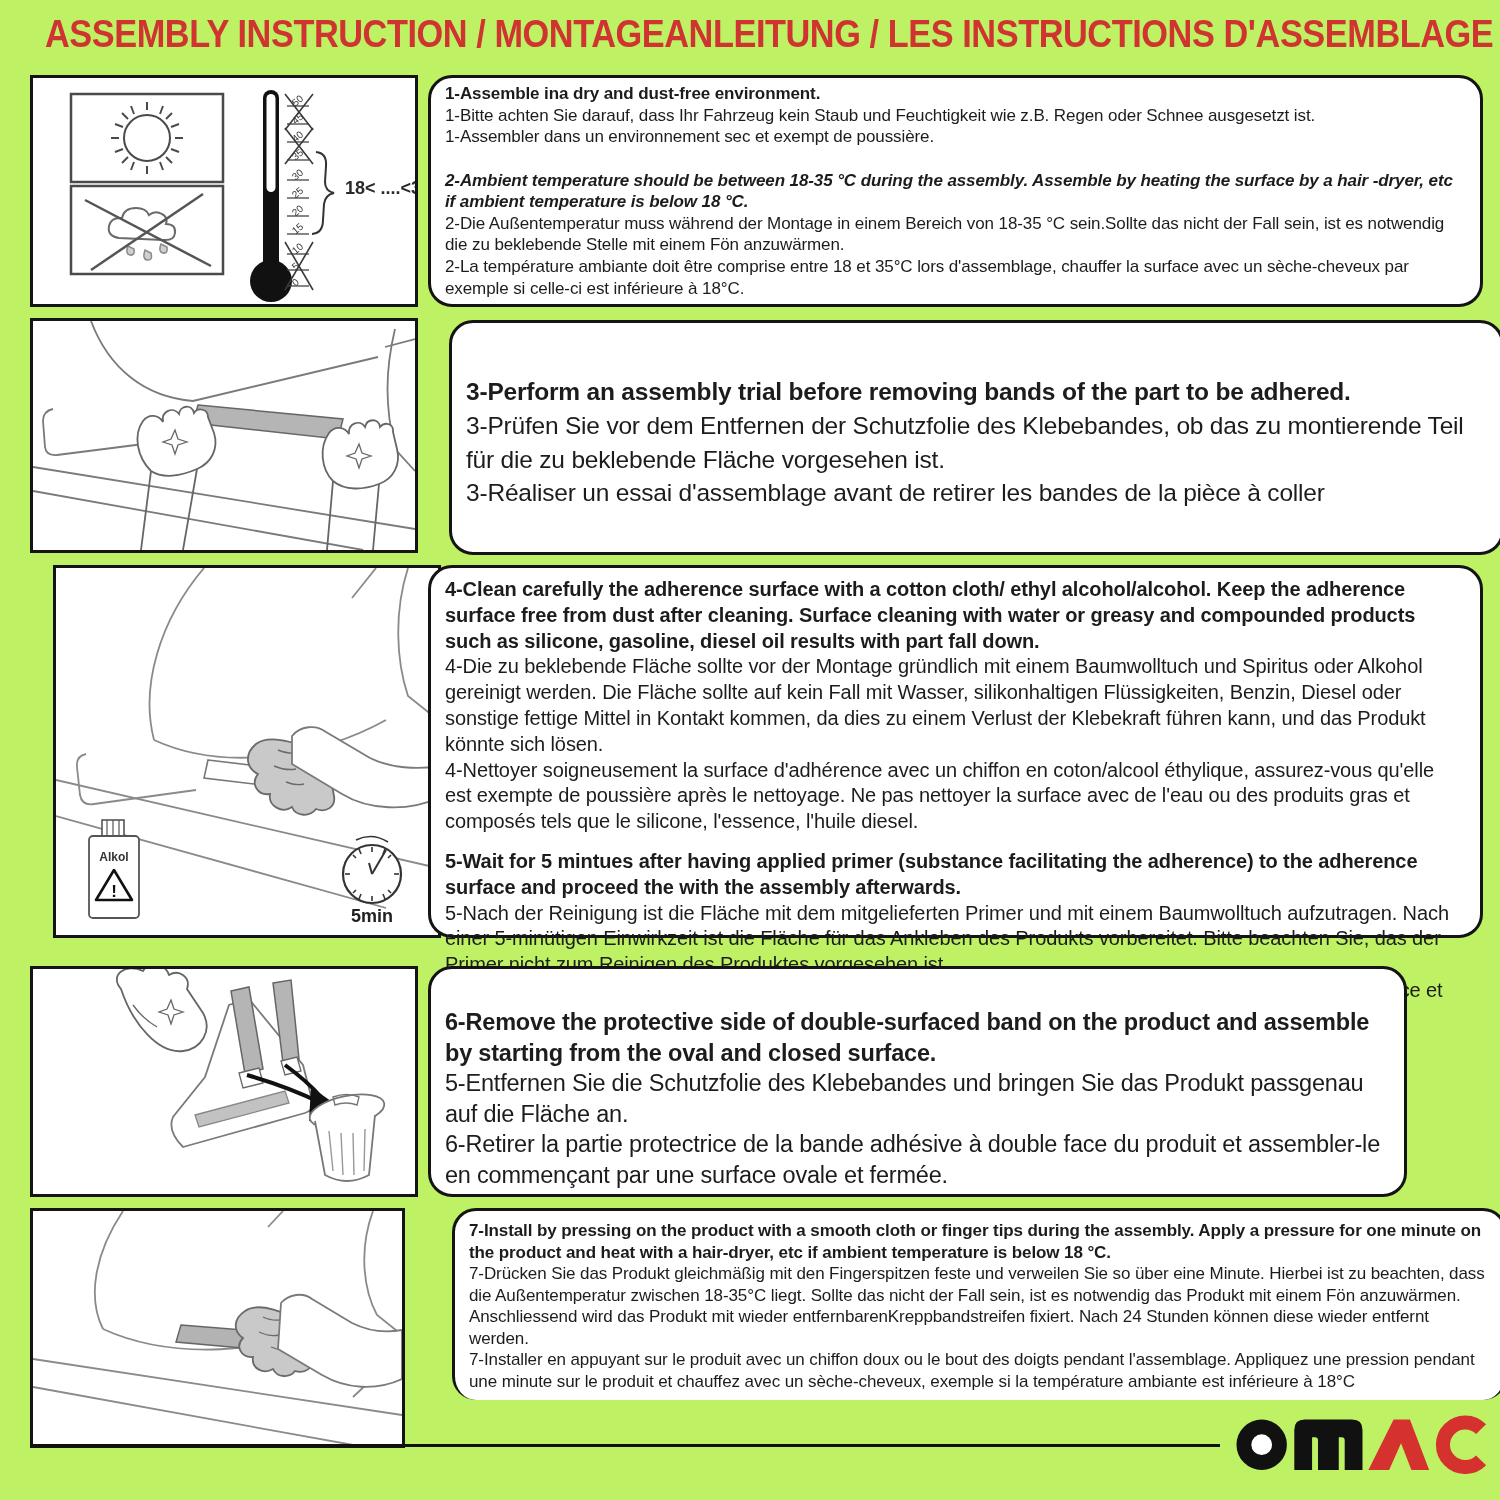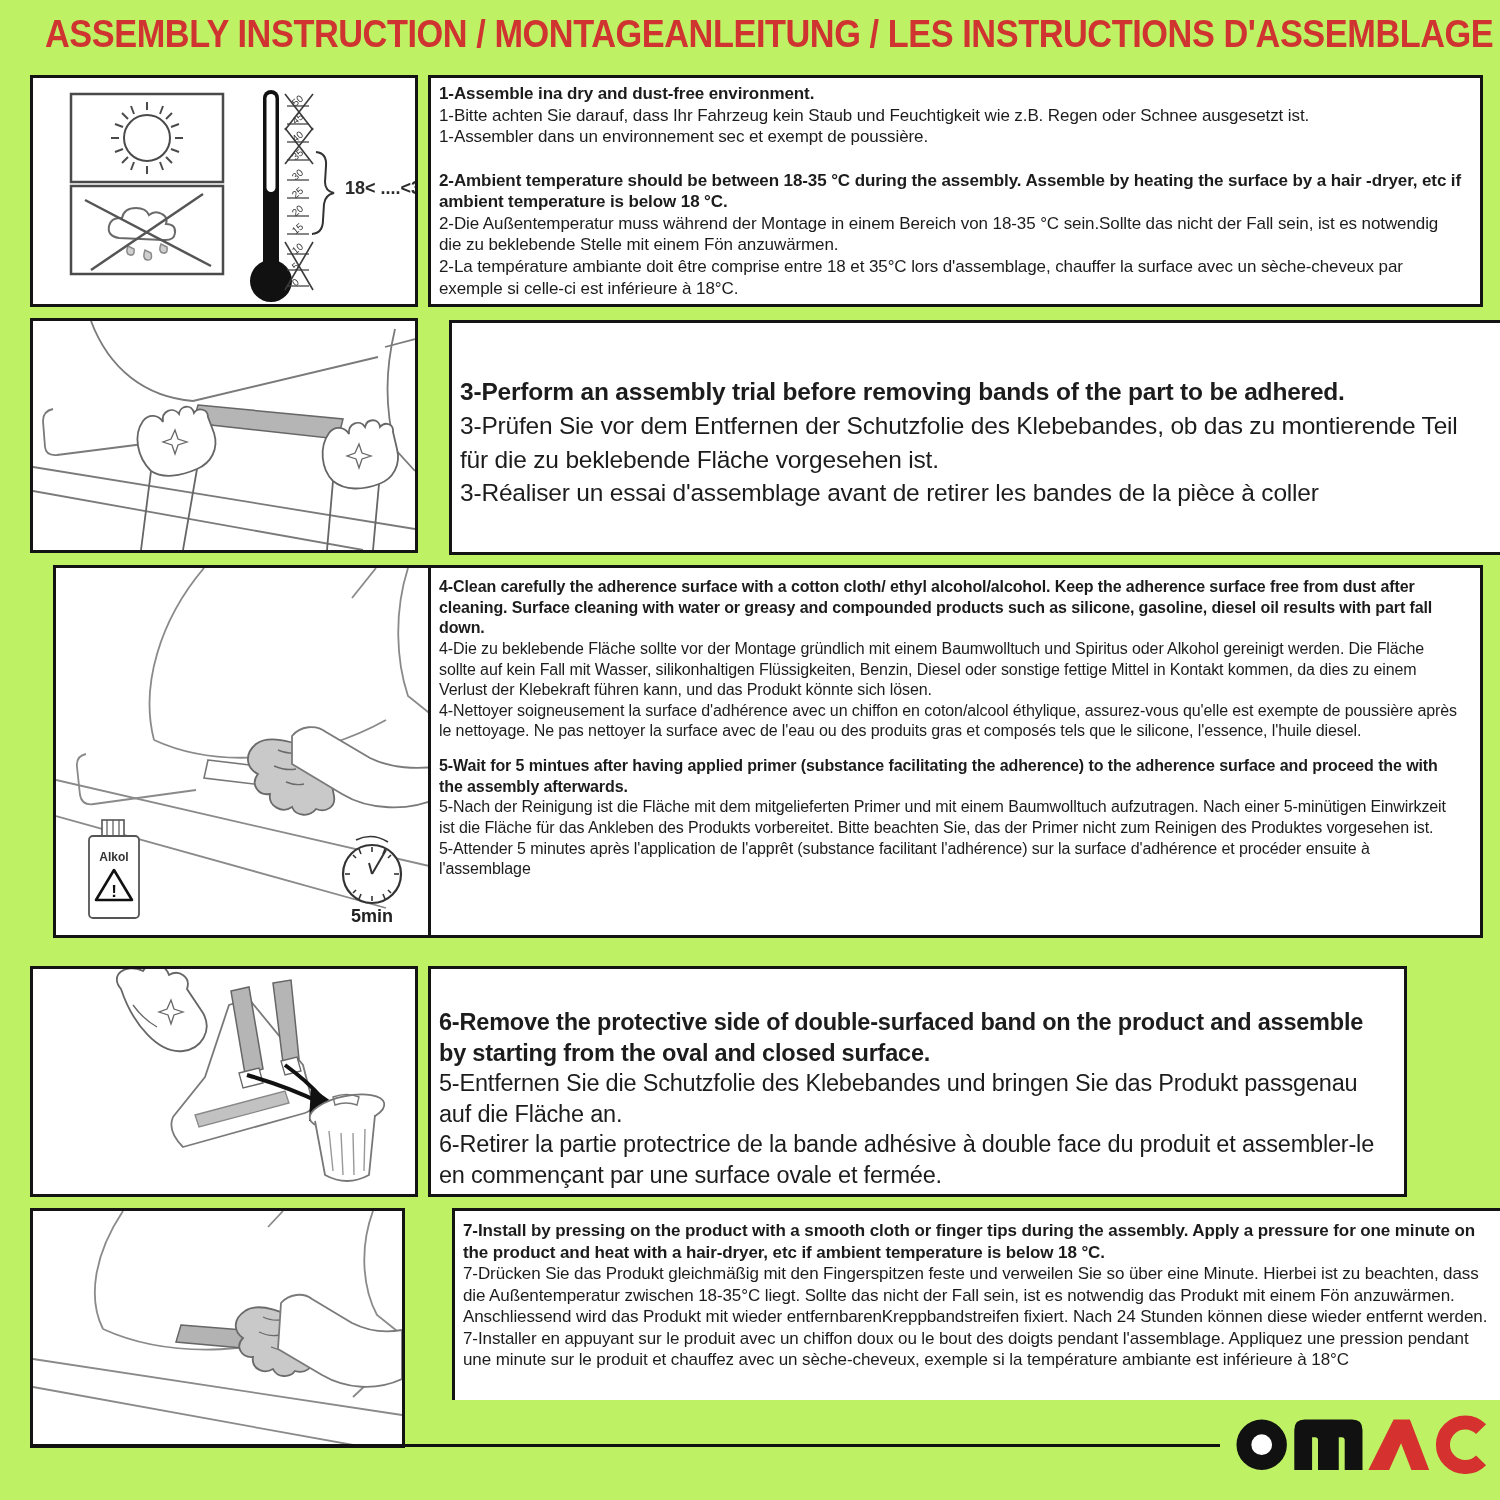--- a/index.html
+++ b/index.html
@@ -2,28 +2,28 @@
 <html><head>
 <meta charset="utf-8">
 <style>
   html,body{margin:0;padding:0;background:#ffffff;}
   .page{position:relative;width:1500px;height:1500px;background:#bef264;overflow:hidden;
         font-family:"Liberation Sans",sans-serif;color:#1c1c1c;}
   .title{position:absolute;left:45px;top:12px;font-size:39px;font-weight:bold;
          color:#cf3431;white-space:nowrap;letter-spacing:-0.5px;
          transform:scaleX(0.88);transform-origin:left center;}
   .box{position:absolute;border:3px solid #141414;background:#fff;box-sizing:border-box;}
-  .txt{padding:5px 16px 4px 8px;}
+  .txt{padding:5px 16px 4px 14px;border-radius:24px;}
   .txt p{margin:0;letter-spacing:-0.1px;}
   .fs17 p{font-size:17px;line-height:1.27;}
-  .fs16 p{font-size:16px;line-height:1.29;}
+  .fs16 p{font-size:20px;line-height:1.29;}
   .fs24 p{font-size:24.5px;line-height:1.38;letter-spacing:-0.2px;}
   .fs23 p{font-size:23.5px;line-height:1.3;letter-spacing:-0.2px;}
   .b{font-weight:bold;}
-  .sp{margin-top:22px !important;}
+  .sp{margin-top:22px !important;font-style:italic;}
   .sp14{margin-top:14px !important;}
   .pt52{padding-top:52px;}
   .pt40{padding-top:38px;}
   .pt9{padding-top:9px;}
   .illus{display:block;}
   .bottom-rule{position:absolute;left:30px;top:1444px;width:1190px;height:3px;background:#111;}
   .logo{position:absolute;left:1235px;top:1414px;width:252px;height:60px;}
   .hidden-label{position:absolute;width:1px;height:1px;overflow:hidden;clip:rect(0 0 0 0);white-space:nowrap;}
 </style>
 </head>

